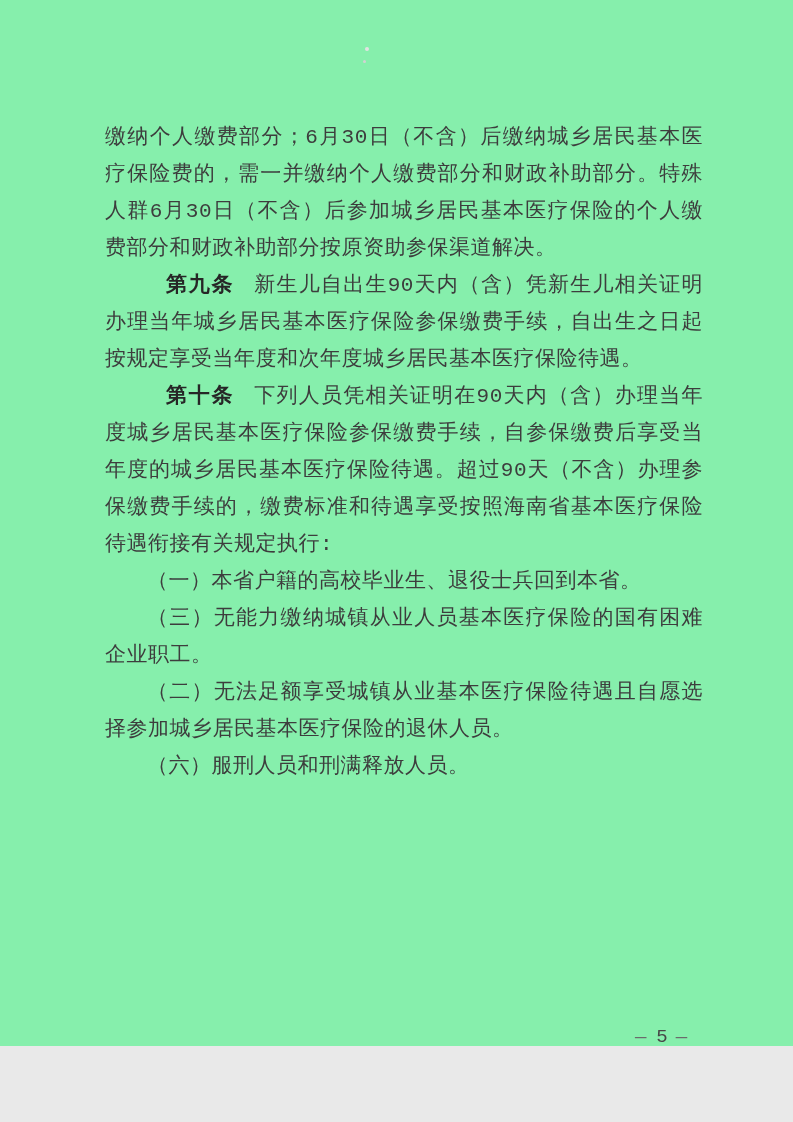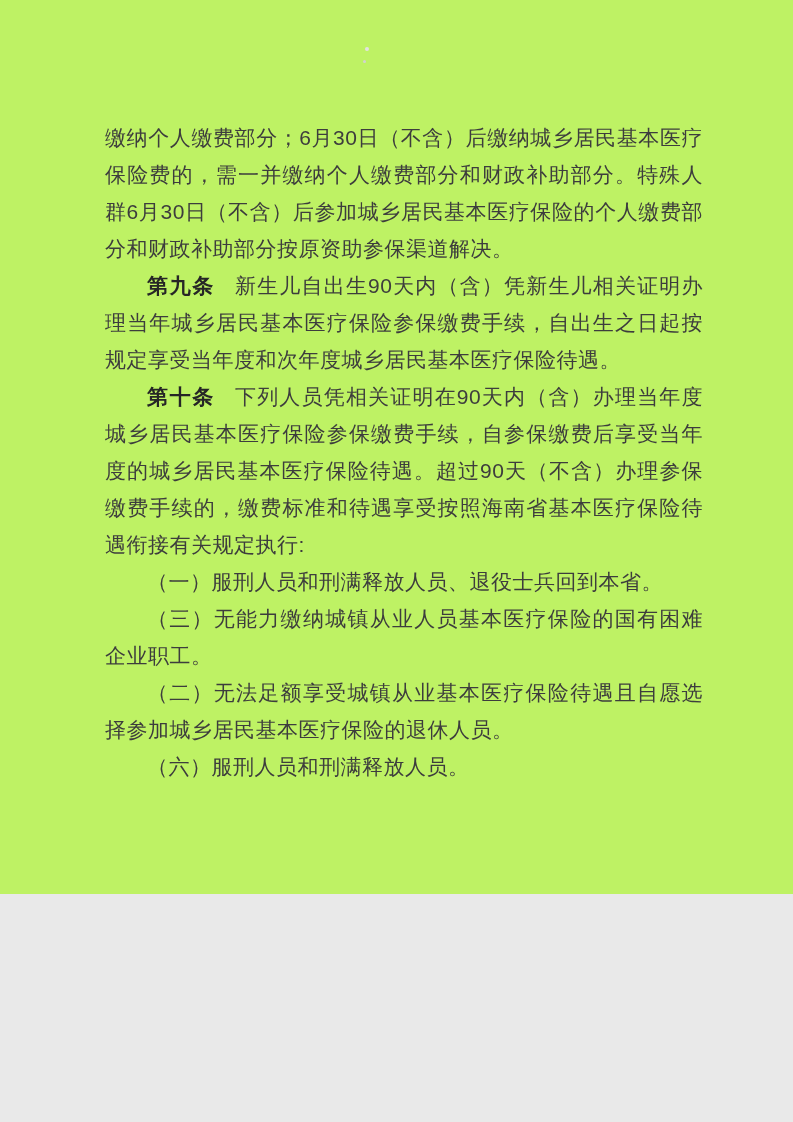--- a/index.html
+++ b/index.html
@@ -1,42 +1,43 @@
 <!DOCTYPE html>
 <html><head>
 <meta charset="utf-8">
 <style>
   * { margin: 0; padding: 0; box-sizing: border-box; }
   html, body { background: #e9e9e9; }
   .page {
     position: relative;
     width: 793px;
-    height: 894px;
-    background: #bef264;
+    height: 1046px;
+    background: #86efac;
     overflow: hidden;
-    font-family: Liberation Sans, sans-serif;
+    font-family: Liberation Mono, monospace;
   }
   .doc {
     position: absolute;
     left: 105px;
     top: 119px;
     width: 598px;
     color: #3d3d3d;
     font-size: 21px;
     line-height: 37px;
     letter-spacing: 0.5px;
     text-align: justify;
   }
   .para { margin: 0; }
   .para.indent { text-indent: 2em; }
   .para b {
     font-weight: bold;
     color: #262626;
     margin-right: 0.95em;
     letter-spacing: 1px;
+    margin-left: 19px;
   }
   .para b:empty { margin-right: 0; display: none; }
   .footer {
     position: absolute;
     left: 612px;
     top: 1026px;
     width: 100px;
     text-align: center;
     font-size: 19px;
     color: #6b6b6b;
@@ -61,21 +62,21 @@
   <span class="speck s2"></span>
 
   <div class="doc">
 
     <p class="para"><span>缴纳个人缴费部分；6月30日（不含）后缴纳城乡居民基本医疗保险费的，需一并缴纳个人缴费部分和财政补助部分。特殊人群6月30日（不含）后参加城乡居民基本医疗保险的个人缴费部分和财政补助部分按原资助参保渠道解决。</span></p>
 
     <p class="para indent"><b>第九条</b><span>新生儿自出生90天内（含）凭新生儿相关证明办理当年城乡居民基本医疗保险参保缴费手续，自出生之日起按规定享受当年度和次年度城乡居民基本医疗保险待遇。</span></p>
 
     <p class="para indent"><b>第十条</b><span>下列人员凭相关证明在90天内（含）办理当年度城乡居民基本医疗保险参保缴费手续，自参保缴费后享受当年度的城乡居民基本医疗保险待遇。超过90天（不含）办理参保缴费手续的，缴费标准和待遇享受按照海南省基本医疗保险待遇衔接有关规定执行:</span></p>
 
-    <p class="para indent"><span>（一）服刑人员和刑满释放人员、退役士兵回到本省。</span></p>
+    <p class="para indent"><span>（一）本省户籍的高校毕业生、退役士兵回到本省。</span></p>
 
     <p class="para indent"><span>（三）无能力缴纳城镇从业人员基本医疗保险的国有困难企业职工。</span></p>
 
     <p class="para indent"><span>（二）无法足额享受城镇从业基本医疗保险待遇且自愿选择参加城乡居民基本医疗保险的退休人员。</span></p>
 
 
 
     <p class="para indent"><span>（六）服刑人员和刑满释放人员。</span></p>
 
 

